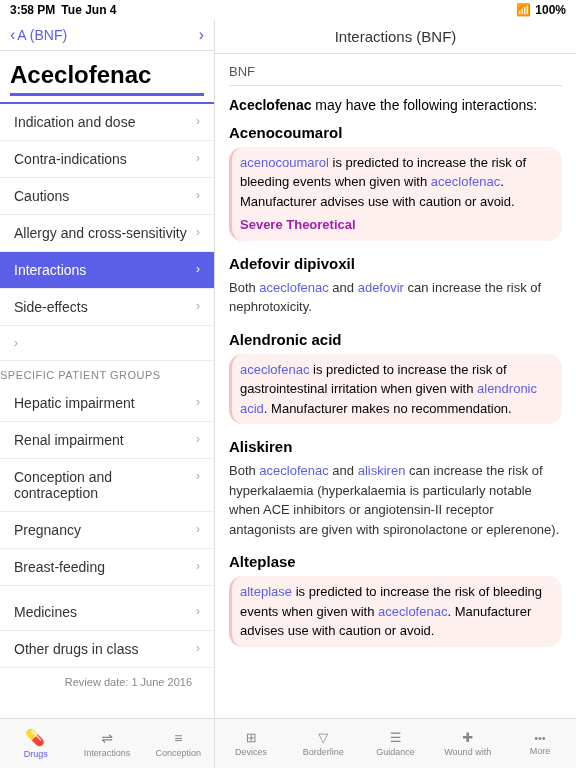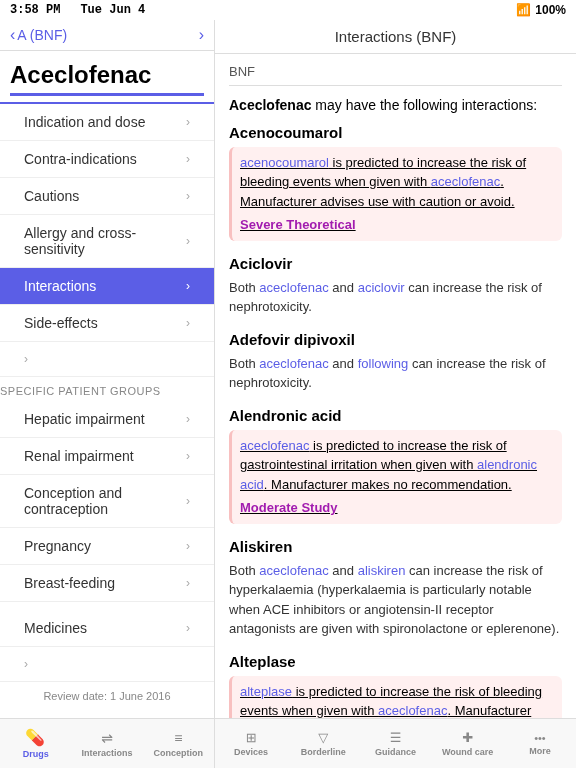--- a/index.html
+++ b/index.html
@@ -1,72 +1,72 @@
 <!DOCTYPE html>
 <html><head>
   <meta charset="utf-8">
   <style>
     * { box-sizing: border-box; margin: 0; padding: 0; }
     body { font-family: -apple-system, BlinkMacSystemFont, 'Helvetica Neue', Arial, sans-serif; font-size: 14px; background: #fff; width: 576px; height: 768px; overflow: hidden; display: flex; flex-direction: column; }
 
     
     .status-bar { display: flex; justify-content: space-between; align-items: center; padding: 2px 10px; font-size: 12px; font-weight: 600; height: 20px; background: #fff; }
-    .status-bar-left { display: flex; align-items: center; gap: 20px; font-family: Liberation Mono, monospace; }
+    .status-bar-left { display: flex; align-items: center; gap: 6px; }
     .status-bar-right { display: flex; align-items: center; gap: 4px; }
 
     
     .app-container { display: flex; flex: 1; overflow: hidden; }
 
     
     .left-panel { width: 215px; border-right: 1px solid #ddd; display: flex; flex-direction: column; overflow: hidden; }
     .left-nav-header { padding: 6px 10px; border-bottom: 1px solid #ddd; display: flex; align-items: center; }
     .back-btn { color: #5B5EE6; font-size: 14px; display: flex; align-items: center; gap: 2px; }
     .back-arrow { font-size: 16px; }
     .fwd-btn { color: #5B5EE6; font-size: 16px; margin-left: auto; }
 
     .drug-title-section { padding: 10px 10px 6px; border-bottom: 2px solid #5B5EE6; }
     .drug-title { font-size: 24px; font-weight: 700; color: #000; }
 
     .nav-list { flex: 1; overflow-y: auto; }
-    .nav-item { display: flex; justify-content: space-between; align-items: center; padding: 10px 24px; border-bottom: 1px solid #eee; cursor: pointer; }
+    .nav-item { display: flex; justify-content: space-between; align-items: flex-start; padding: 10px 14px; border-bottom: 1px solid #eee; cursor: pointer; }
     .nav-item.active { background: #5B5EE6; }
     .nav-item.active .nav-label { color: #fff; }
     .nav-item.active .nav-chevron { color: #fff; }
     .nav-label { font-size: 14px; color: #333; }
     .nav-chevron { font-size: 12px; color: #aaa; }
 
     .section-header { padding: 8px 0 4px; font-size: 11px; color: #888; text-transform: uppercase; letter-spacing: 0.5px; }
 
-    .review-date { padding: 8px 2px; font-size: 11px; color: #888; text-align: center; }
+    .review-date { padding: 8px 22px; font-size: 11px; color: #888; text-align: right; }
 
     
     .right-panel { flex: 1; display: flex; flex-direction: column; overflow: hidden; }
     .right-header { padding: 8px; text-align: center; font-size: 15px; font-weight: 500; color: #333; border-bottom: 1px solid #ddd; }
 
     .right-content { flex: 1; overflow-y: auto; padding: 10px 14px; }
 
     .source-label { font-size: 13px; color: #555; margin-bottom: 0; }
     .divider { border: none; border-top: 1px solid #ddd; margin: 6px 0 10px; }
 
     .intro-text { font-size: 14px; margin-bottom: 8px; line-height: 1.4; }
     .drug-bold { font-weight: 700; }
 
     .interaction-section { margin-bottom: 14px; }
     .interaction-title { font-size: 15px; font-weight: 700; color: #000; margin-bottom: 6px; }
     .interaction-text { font-size: 13px; line-height: 1.5; color: #333; }
-    .interaction-highlighted { background: #fff0f0; border-left: 3px solid #f8c0c0; padding: 6px 8px; border-radius: 6px; font-size: 13px; line-height: 1.5; text-decoration: underline; }
+    .interaction-highlighted { background: #fff0f0; border-left: 3px solid #f8c0c0; padding: 6px 8px; border-radius: 14px; font-size: 13px; line-height: 1.5; }
     .link-text { color: #5B5EE6; }
     .severity { font-weight: 700; color: #a21caf; margin-top: 4px; display: block; }
 
     .bottom-bar { display: flex; border-top: 1px solid #ddd; background: #f8f8f8; height: 50px; }
     .bottom-left { width: 215px; display: flex; border-right: 1px solid #ddd; }
     .bottom-right { flex: 1; display: flex; }
     .btab { flex: 1; display: flex; flex-direction: column; align-items: center; justify-content: center; cursor: pointer; gap: 2px; }
     .btab-icon { font-size: 16px; color: #888; }
-    .btab-label { font-size: 9px; color: #888; font-weight: bold; }
+    .btab-label { font-size: 9px; color: #888; }
     .btab.active .btab-icon { color: #5B5EE6; }
     .btab.active .btab-label { color: #5B5EE6; }
   </style>
 </head>
 <body>
 
 <div class="status-bar">
   <div class="status-bar-left">
     <span>3:58 PM</span>
     <span>Tue Jun 4</span>
@@ -146,20 +146,21 @@
         <span class="nav-chevron">›</span>
       </div>
 
       <div style="height:8px;"></div>
 
       <div class="nav-item">
         <span class="nav-label">Medicines</span>
         <span class="nav-chevron">›</span>
       </div>
       <div class="nav-item">
+        <span class="nav-label">Other drugs in class</span>
         <span class="nav-chevron">›</span>
       </div>
 
       <div class="review-date">Review date: 1 June 2016</div>
     </div>
   </div>
 
   <div class="right-panel">
     <div class="right-header">
       <span>Interactions (BNF)</span>
@@ -173,34 +174,30 @@
         <span class="drug-bold">Aceclofenac</span><span> may have the following interactions:</span>
       </p>
 
       <div class="interaction-section">
         <div class="interaction-title">Acenocoumarol</div>
         <div class="interaction-highlighted">
           <span class="link-text">acenocoumarol</span> is predicted to increase the risk of bleeding events when given with <span class="link-text">aceclofenac</span>. Manufacturer advises use with caution or avoid. <span class="severity">Severe Theoretical</span>
         </div>
       </div>
 
-      <div class="interaction-section">
-        <div class="interaction-title">Aciclovir</div>
-        <p class="interaction-text">Both <span class="link-text">aceclofenac</span> and <span class="link-text">aciclovir</span> can increase the risk of nephrotoxicity.</p>
-      </div>
 
       <div class="interaction-section">
         <div class="interaction-title">Adefovir dipivoxil</div>
-        <p class="interaction-text">Both <span class="link-text">aceclofenac</span> and <span class="link-text">following</span> can increase the risk of nephrotoxicity.</p>
+        <p class="interaction-text">Both <span class="link-text">aceclofenac</span> and <span class="link-text">adefovir</span> can increase the risk of nephrotoxicity.</p>
       </div>
 
       <div class="interaction-section">
         <div class="interaction-title">Alendronic acid</div>
         <div class="interaction-highlighted">
-          <span class="link-text">aceclofenac</span> is predicted to increase the risk of gastrointestinal irritation when given with <span class="link-text">alendronic acid</span>. Manufacturer makes no recommendation. <span class="severity">Moderate Study</span>
+          <span class="link-text">aceclofenac</span> is predicted to increase the risk of gastrointestinal irritation when given with <span class="link-text">alendronic acid</span>. Manufacturer makes no recommendation. 
         </div>
       </div>
 
       <div class="interaction-section">
         <div class="interaction-title">Aliskiren</div>
         <p class="interaction-text">Both <span class="link-text">aceclofenac</span> and <span class="link-text">aliskiren</span> can increase the risk of hyperkalaemia (hyperkalaemia is particularly notable when ACE inhibitors or angiotensin-II receptor antagonists are given with spironolactone or eplerenone).</p>
       </div>
 
       <div class="interaction-section">
         <div class="interaction-title">Alteplase</div>
@@ -236,20 +233,20 @@
     <div class="btab">
       <span class="btab-icon" style="font-size:13px;">▽</span>
       <span class="btab-label">Borderline</span>
     </div>
     <div class="btab">
       <span class="btab-icon" style="font-size:13px;">☰</span>
       <span class="btab-label">Guidance</span>
     </div>
     <div class="btab">
       <span class="btab-icon" style="font-size:13px;">✚</span>
-      <span class="btab-label">Wound care</span>
+      <span class="btab-label">Wound with</span>
     </div>
     <div class="btab">
       <span class="btab-icon" style="font-size:11px;">•••</span>
       <span class="btab-label">More</span>
     </div>
   </div>
 </div>
 
 </body></html>

